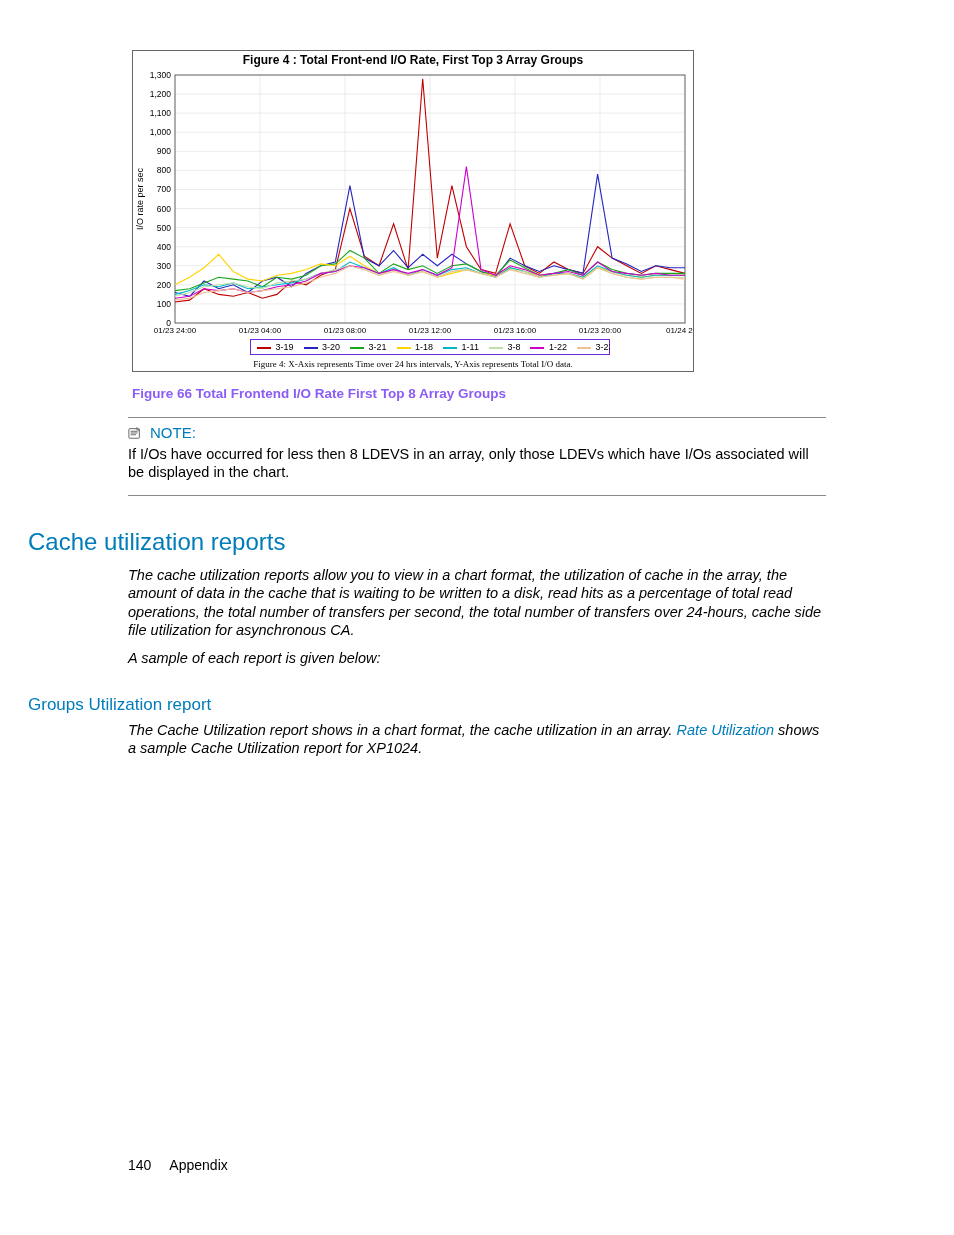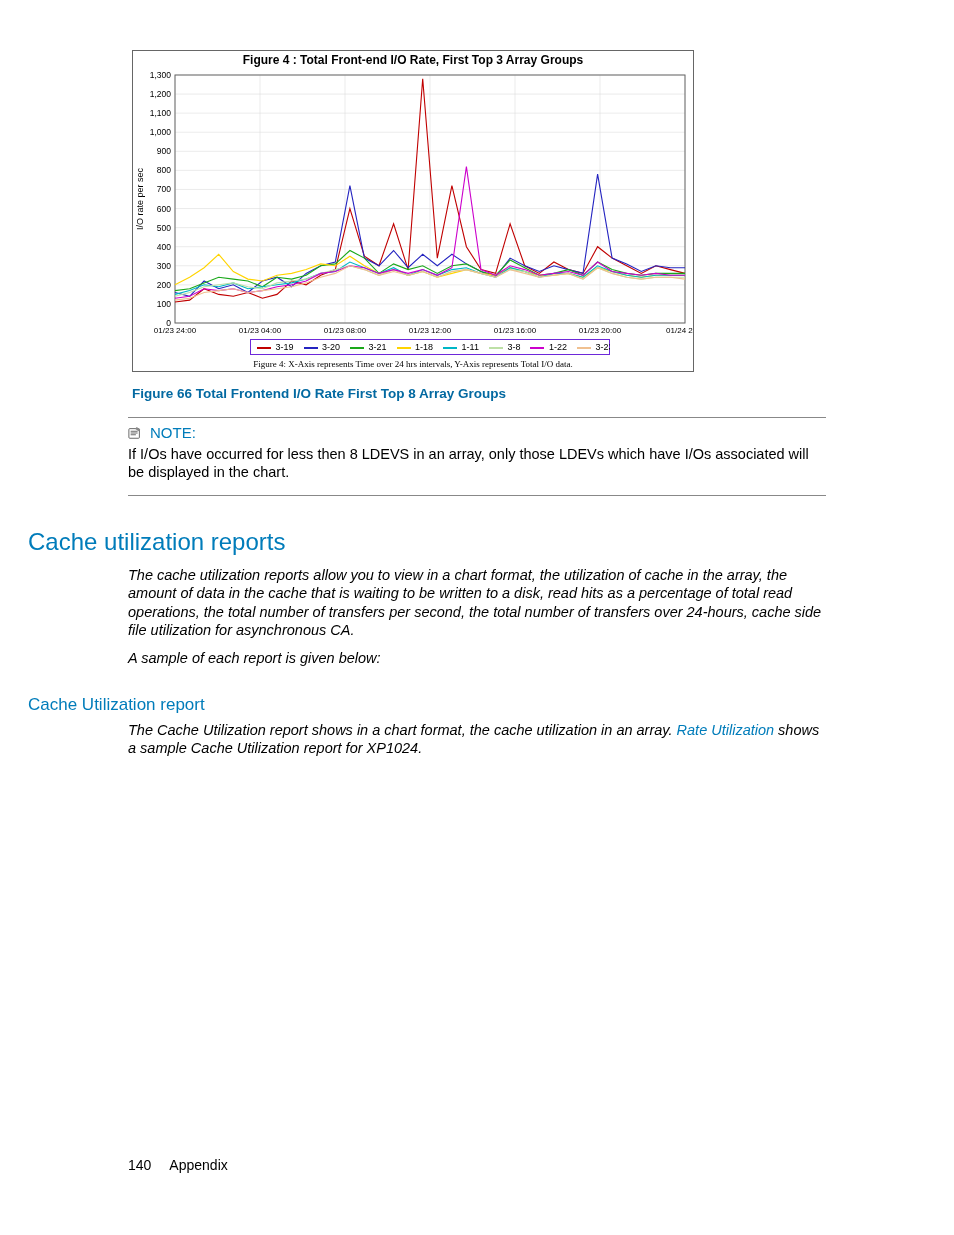--- a/index.html
+++ b/index.html
@@ -40,21 +40,21 @@
     position: relative;
   }
   .chart-subcaption {
     font-size: 9px;
     text-align: center;
     padding: 2px 0 2px 0;
     color: #000;
     font-family: "Times New Roman", serif;
   }
   .figure-caption {
-    color: #0369a1;
+    color: #8b5cf6;
     font-weight: bold;
     font-size: 13.5px;
     margin: 14px 0 10px 4px;
     font-family: Arial, sans-serif;
   }
   .note-block {
     border-top: 1px solid #888;
     border-bottom: 1px solid #888;
     padding: 6px 0 14px 0;
     margin: 6px 0 22px 0;
@@ -215,21 +215,21 @@
       </span>
       <span>NOTE:</span>
     </div>
     <div class="note-body">If I/Os have occurred for less then 8 LDEVS in an array, only those LDEVs which have I/Os associated will be displayed in the chart.</div>
   </div>
 
   <div class="h1">Cache utilization reports</div>
   <div class="para">The cache utilization reports allow you to view in a chart format, the utilization of cache in the array, the amount of data in the cache that is waiting to be written to a disk, read hits as a percentage of total read operations, the total number of transfers per second, the total number of transfers over 24-hours, cache side file utilization for asynchronous CA.</div>
   <div class="para">A sample of each report is given below:</div>
 
-  <div class="h2">Cache Utilization report</div>
+  <div class="h2">Groups Utilization report</div>
   <div class="para">
     <span>The Cache Utilization report shows in a chart format, the cache utilization in an array. </span><span class="link">Rate Utilization</span><span> shows a sample Cache Utilization report for XP1024.</span>
   </div>
 
   <div class="footer">
     <span>140</span>
     <span>Appendix</span>
   </div>
 </div>
 

